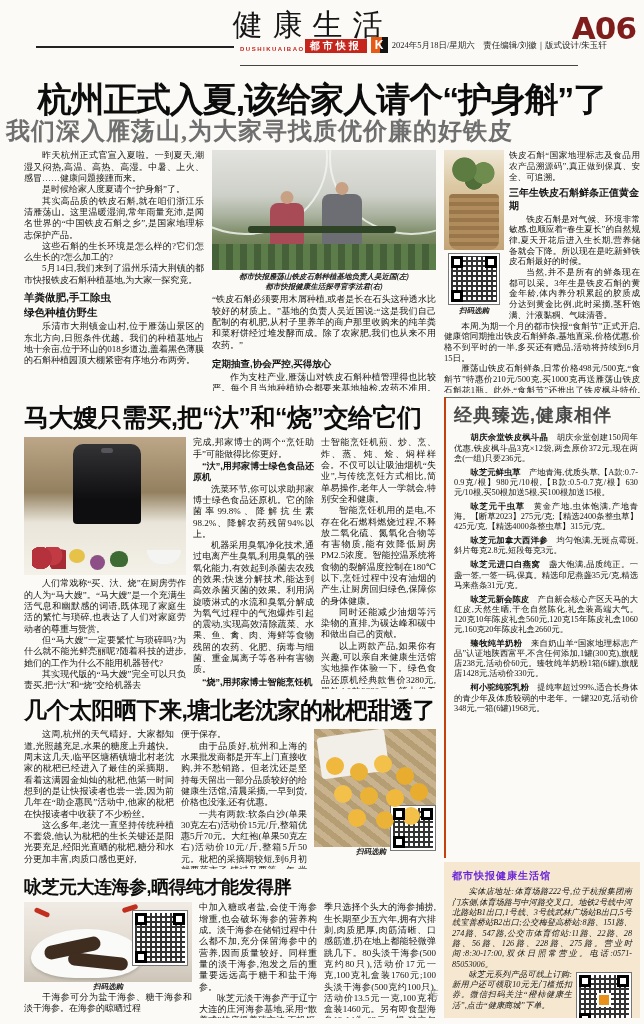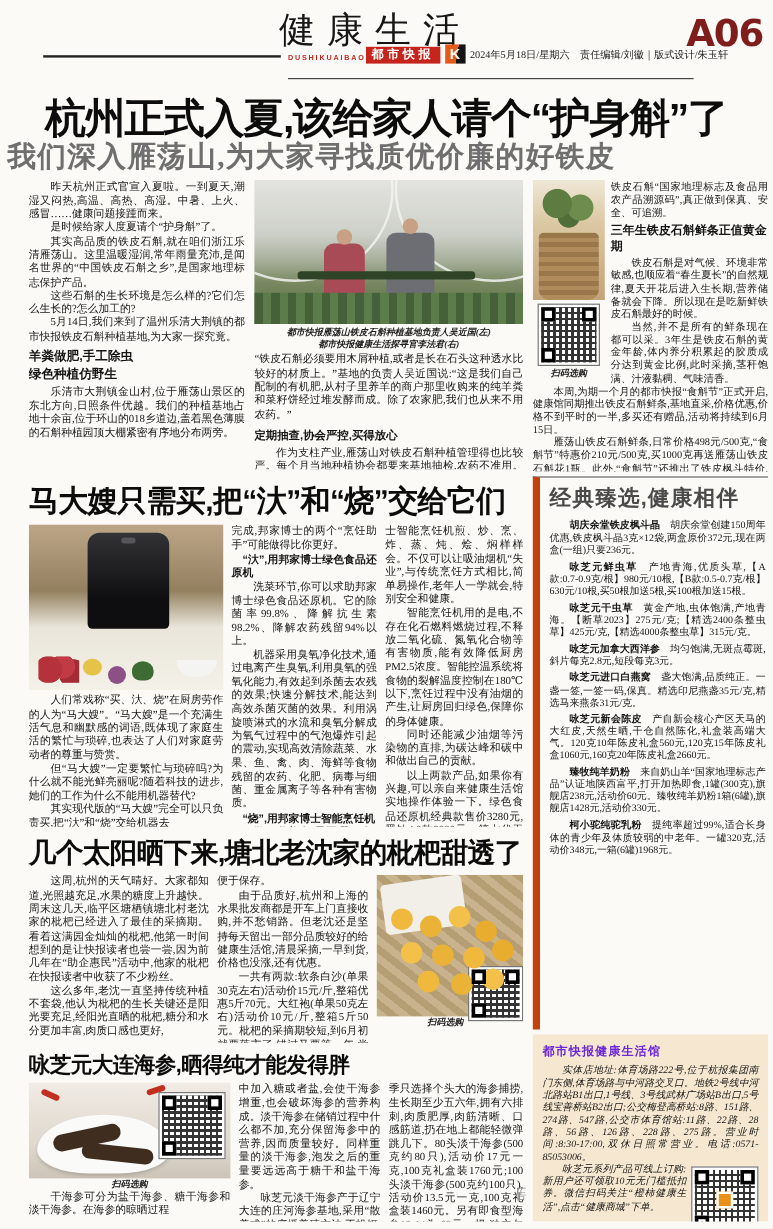--- a/index.html
+++ b/index.html
@@ -70,21 +70,21 @@
   .a3-colC { flex:1; position:relative; }
 
   .a4-body { display:flex; gap:7px; height:130px; overflow:hidden; }
   .a4-colA { width:168px; flex:none; }
   .a4-colB { width:118px; flex:none; }
   .a4-colC { flex:1; }
 
   
   .a1-col4 { height:243px; overflow:hidden; }
   .col4-media { float:left; width:60px; margin:0 5px 2px 0; }
-  .sidebar { flex:1; border-top:1px solid #666; border-left:6px solid #c2410c; margin-top:4px;
+  .sidebar { flex:1; border-top:1px solid #666; border-left:2px solid #c2410c; margin-top:4px;
     padding:5px 2px 2px 8px; overflow:hidden; }
   .sidebar-title { font-family:"Liberation Sans",sans-serif; font-weight:700; font-size:18px;
     color:#4a4a4a; letter-spacing:1px; margin:0 0 5px; }
   .sidebar .txt p { font-size:8.3px; line-height:10.1px; margin-bottom:3px; }
   .sidebar b { font-family:"Liberation Sans",sans-serif; }
   .shopbox { height:156px; flex:none; background:#f6e8d0; padding:7px 8px; box-sizing:border-box;
     overflow:hidden; margin-top:4px; }
   .shop-title { font-family:"Liberation Sans",sans-serif; font-weight:700; font-size:10px;
     color:#6d28d9; letter-spacing:1px; margin:0 0 4px; }
   .shopbox p { font-style:italic; font-size:8.2px; line-height:10.3px; margin:0; text-align:justify; text-indent:2em; }
@@ -335,21 +335,21 @@
 
       <div class="sidebar">
         <div class="sidebar-title">经典臻选,健康相伴</div>
         <div class="txt">
           <p><b>胡庆余堂铁皮枫斗晶</b>　<span>胡庆余堂创建150周年优惠,铁皮枫斗晶3克×12袋,两盒原价372元,现在两盒(一组)只要236元。</span></p>
           <p><b>咏芝元鲜虫草</b>　<span>产地青海,优质头草,【A款:0.7-0.9克/根】980元/10根,【B款:0.5-0.7克/根】630元/10根,买50根加送5根,买100根加送15根。</span></p>
           <p><b>咏芝元干虫草</b>　<span>黄金产地,虫体饱满,产地青海。【断草2023】275元/克;【精选2400条整虫草】425元/克,【精选4000条整虫草】315元/克。</span></p>
           <p><b>咏芝元加拿大西洋参</b>　<span>均匀饱满,无斑点霉斑,斜片每克2.8元,短段每克3元。</span></p>
           <p><b>咏芝元进口白燕窝</b>　<span>盏大饱满,品质纯正。一盏一签,一签一码,保真。精选印尼燕盏35元/克,精选马来燕条31元/克。</span></p>
           <p><b>咏芝元新会陈皮</b>　<span>产自新会核心产区天马的大红皮,天然生晒,干仓自然陈化,礼盒装高端大气。120克10年陈皮礼盒560元,120克15年陈皮礼盒1060元,160克20年陈皮礼盒2660元。</span></p>
-          <p><b>臻牧纯羊奶粉</b>　<span>来自奶山羊“国家地理标志产品”认证地陕西富平,打开加热即食,1罐(300克),旗舰店238元,活动价60元。臻牧纯羊奶粉1箱(6罐),旗舰店1428元,活动价330元。</span></p>
+          <p><b>臻牧纯羊奶粉</b>　<span>来自奶山羊“国家地理标志产品”认证地陕西富平,不含任何添加,1罐(300克),旗舰店238元,活动价60元。臻牧纯羊奶粉1箱(6罐),旗舰店1428元,活动价330元。</span></p>
           <p><b>柯小驼纯驼乳粉</b>　<span>提纯率超过99%,适合长身体的青少年及体质较弱的中老年。一罐320克,活动价348元,一箱(6罐)1968元。</span></p>
         </div>
       </div>
 
       <div class="shopbox">
         <div class="shop-title">都市快报健康生活馆</div>
         <p>实体店地址:体育场路222号,位于杭报集团南门东侧,体育场路与中河路交叉口。地铁2号线中河北路站B1出口,1号线、3号线武林广场站B出口,5号线宝善桥站B2出口;公交梅登高桥站:8路、151路、274路、547路,公交市体育馆站:11路、22路、28路、56路、126路、228路、275路。营业时间:8:30-17:00,双休日照常营业。电话:0571-85053006。</p>
         <div class="qr qr-shop shop-qr">
             <i class="f tl"></i>
             <i class="f tr"></i>

